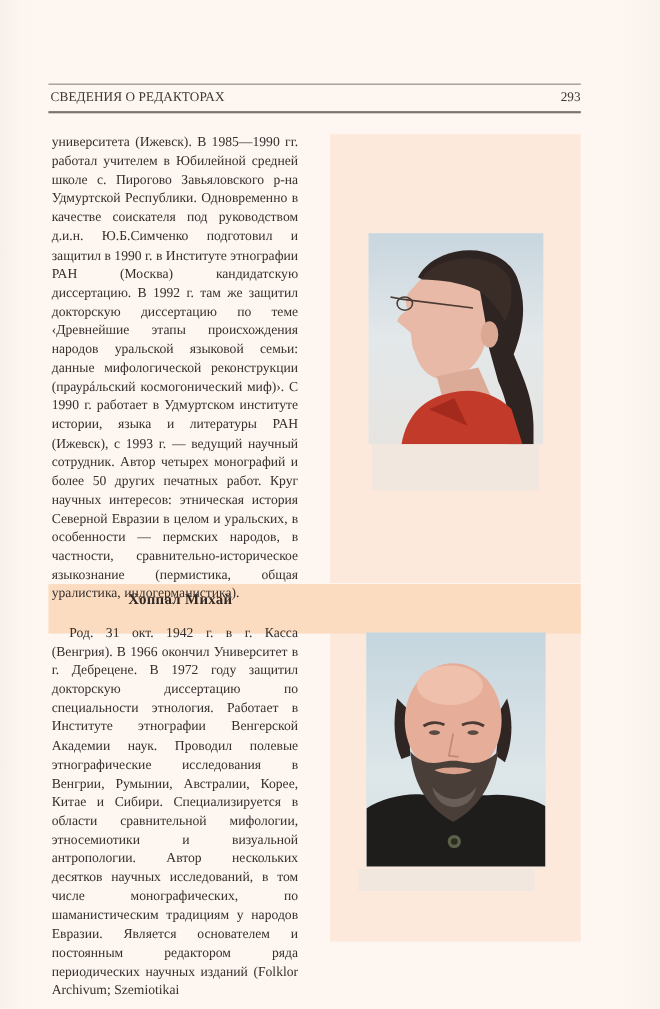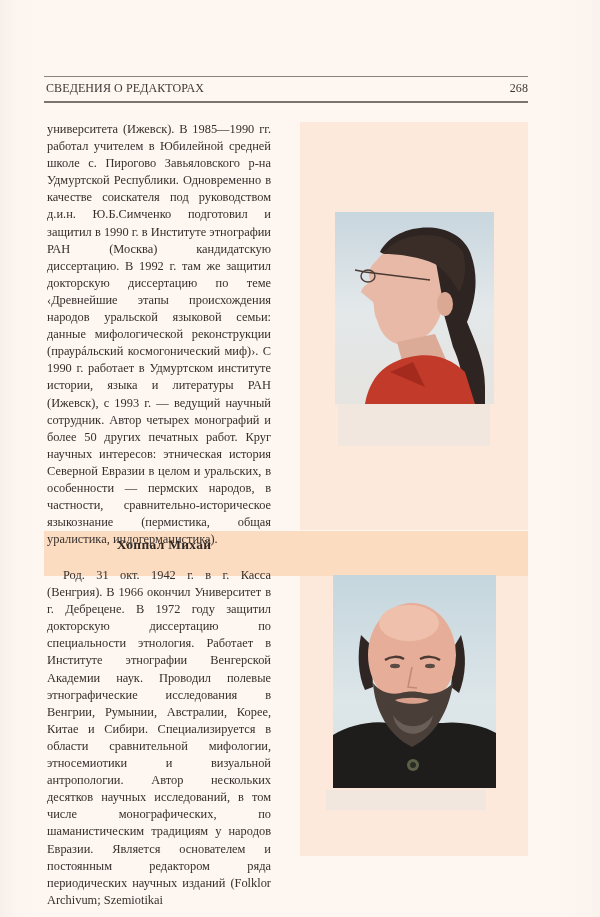--- a/index.html
+++ b/index.html
@@ -117,21 +117,21 @@
     }
   </style>
 </head>
 <body>
 
 <div class="page">
 
   <div class="header-rule-top"></div>
   <div class="running-head">
     <span class="title">СВЕДЕНИЯ О РЕДАКТОРАХ</span>
-    <span class="page-num">268</span>
+    <span class="page-num">293</span>
   </div>
   <div class="header-rule-bottom"></div>
 
   <div class="panel" id="panel1"></div>
   <div class="panel" id="panel2"></div>
 
   <div class="name-band">
     <div class="name">Хоппал Михай</div>
   </div>
 

